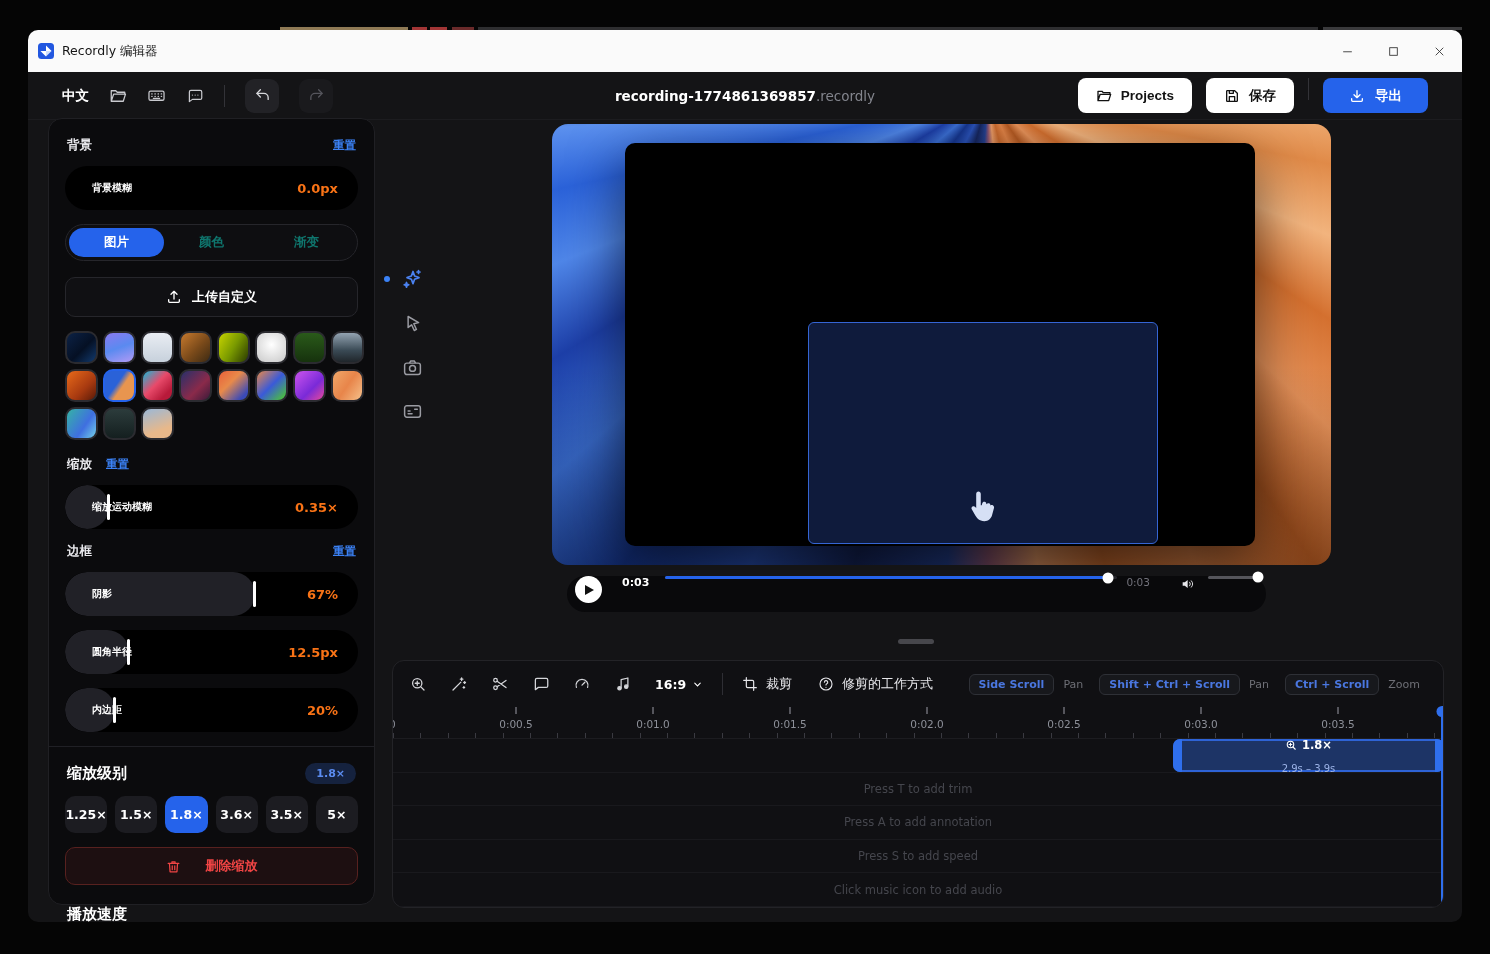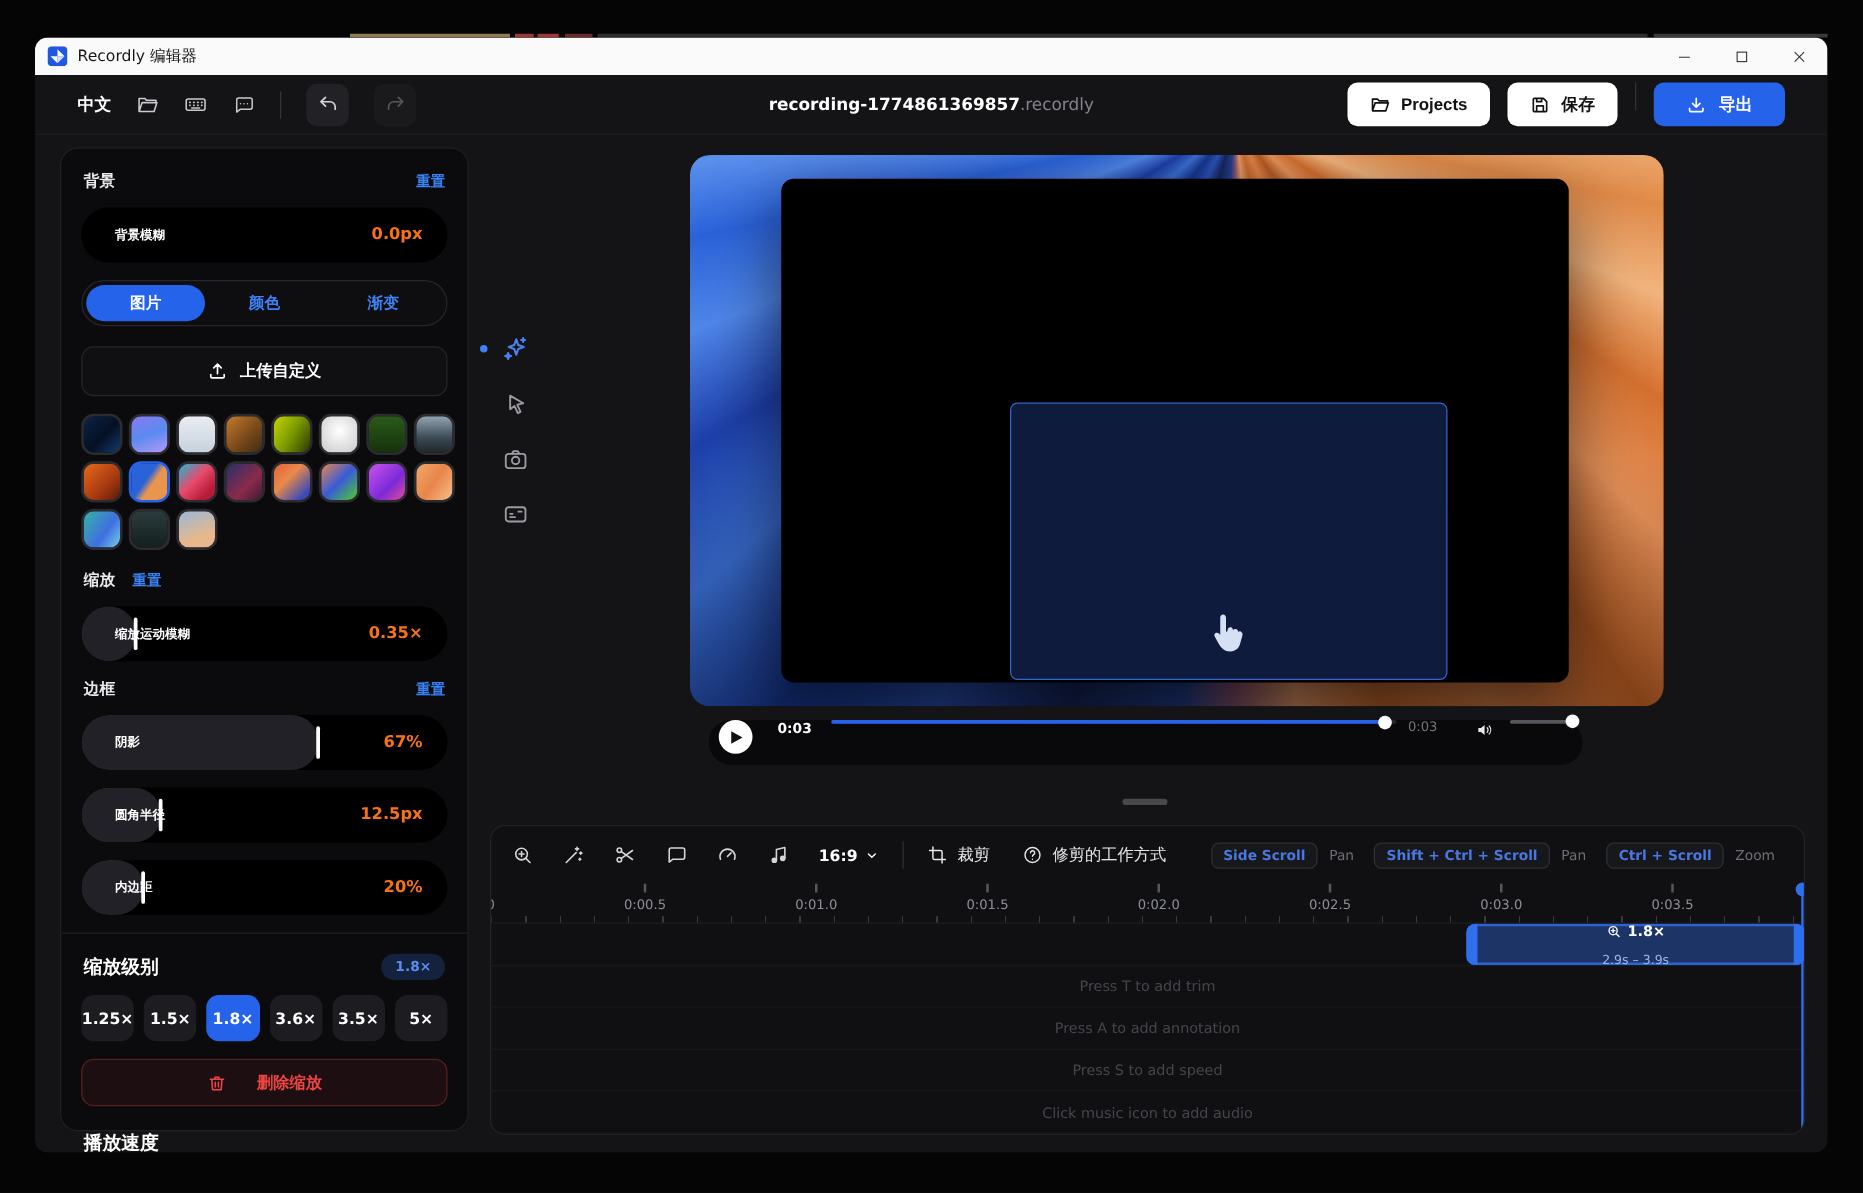--- a/index.html
+++ b/index.html
@@ -6,21 +6,21 @@
   html,body { width:1490px; height:954px; background:#050505; overflow:hidden;
     font-family:"DejaVu Sans","Liberation Sans",sans-serif; }
   svg { display:block; }
 
   
   .window { position:absolute; left:28px; top:30px; width:1434px; height:892px;
     background:#141416; border-radius:10px; overflow:hidden; }
   .bg-strip { position:absolute; top:27px; left:28px; width:1434px; height:3px; }
   .bg-strip span { position:absolute; top:0; height:3px; }
 
-  .titlebar { height:30px; background:#fafafa; display:flex; align-items:center; padding-left:10px; gap:8px; }
+  .titlebar { height:42px; background:#fafafa; display:flex; align-items:center; padding-left:10px; gap:8px; }
   .titlebar-title { font-size:12.5px; color:#151515; }
   .win-controls { margin-left:auto; display:flex; height:100%; }
   .win-btn { width:46px; display:flex; align-items:center; justify-content:center; color:#303030; }
 
   
   .toolbar { height:48px; display:flex; align-items:center; padding:0 34px; position:relative;
     border-bottom:1px solid #1c1c1f; }
   .tb-left { display:flex; align-items:center; gap:20px; }
   .lang-btn { color:#fff; font-weight:bold; font-size:13.5px; }
   .tb-icon { color:#c9cacf; }
@@ -46,21 +46,21 @@
   .reset-link { color:#3b82f6; font-weight:bold; font-size:11.5px; cursor:pointer; }
   .slider-row { position:relative; height:44px; border-radius:22px; background:#000; overflow:hidden; margin-bottom:14px; }
   .slider-fill { position:absolute; left:0; top:0; bottom:0; background:#212127; border-radius:22px; }
   .slider-handle { position:absolute; top:9px; width:3px; height:26px; background:#fff; border-radius:2px; z-index:2; }
   .slider-label { position:absolute; left:27px; top:50%; transform:translateY(-50%); color:#fff;
     font-weight:bold; font-size:10px; z-index:2; }
   .slider-value { position:absolute; right:20px; top:50%; transform:translateY(-50%); color:#f97316;
     font-weight:bold; font-size:13px; z-index:2; }
   .tabs { display:flex; border:1px solid #26262b; background:#0e0e11; height:37px; border-radius:22px;
     padding:3px; margin:4px 0 16px; }
-  .tab { flex:1; display:grid; place-items:center; color:#3b82f6; font-weight:bold; font-size:12.5px;
+  .tab { flex:1; display:grid; place-items:center; color:#0f766e; font-weight:bold; font-size:12.5px;
     border-radius:18px; cursor:pointer; }
   .tab.active { background:#2563eb; color:#fff; }
   .upload-btn { width:100%; height:40px; border:1px solid #26262b; border-radius:10px; background:#101013;
     color:#fff; font-weight:bold; font-size:13px; display:flex; align-items:center; justify-content:center;
     gap:10px; margin-bottom:14px; }
   .thumb-grid { display:grid; grid-template-columns:repeat(8,1fr); gap:5px; margin-bottom:16px; }
   .thumb { width:33px; height:33px; border-radius:10px; border:2px solid #2b2b30; cursor:pointer; }
   .thumb.sel { border-color:#2563eb; }
   .sidebar-divider { height:1px; background:#202025; margin:6px -16px 16px; }
   .big-title { color:#fff; font-weight:bold; font-size:15px; }

